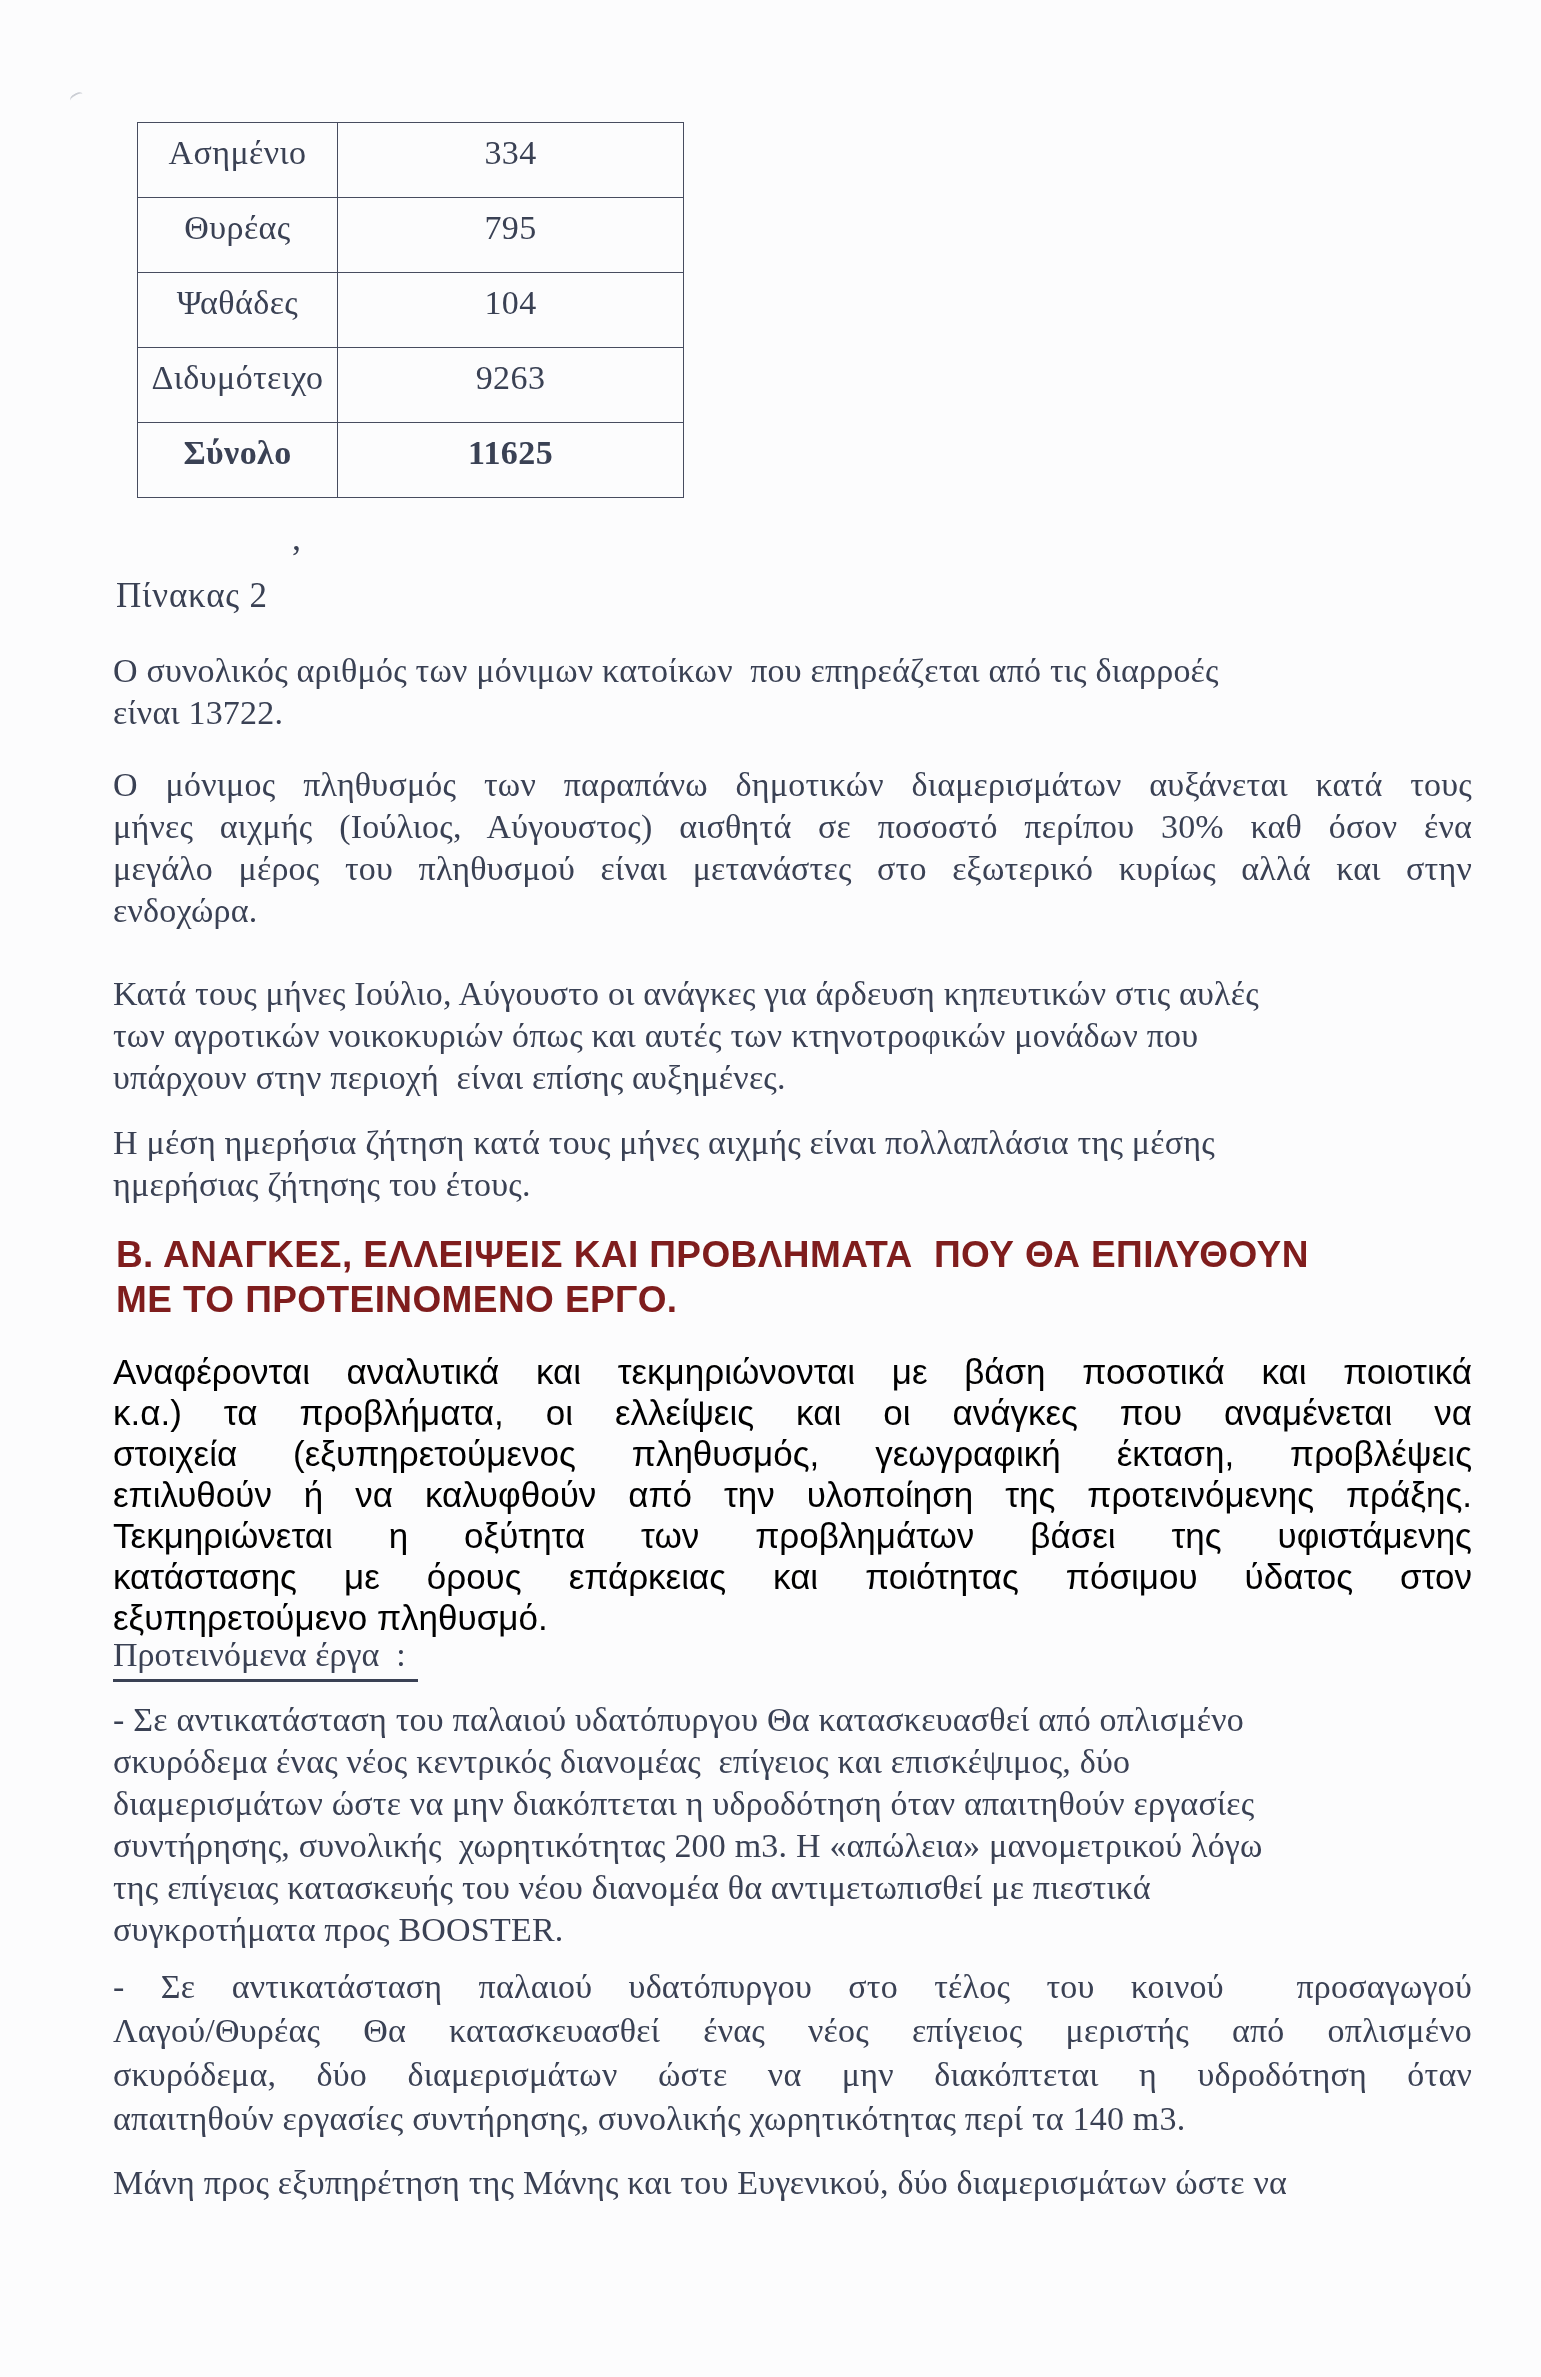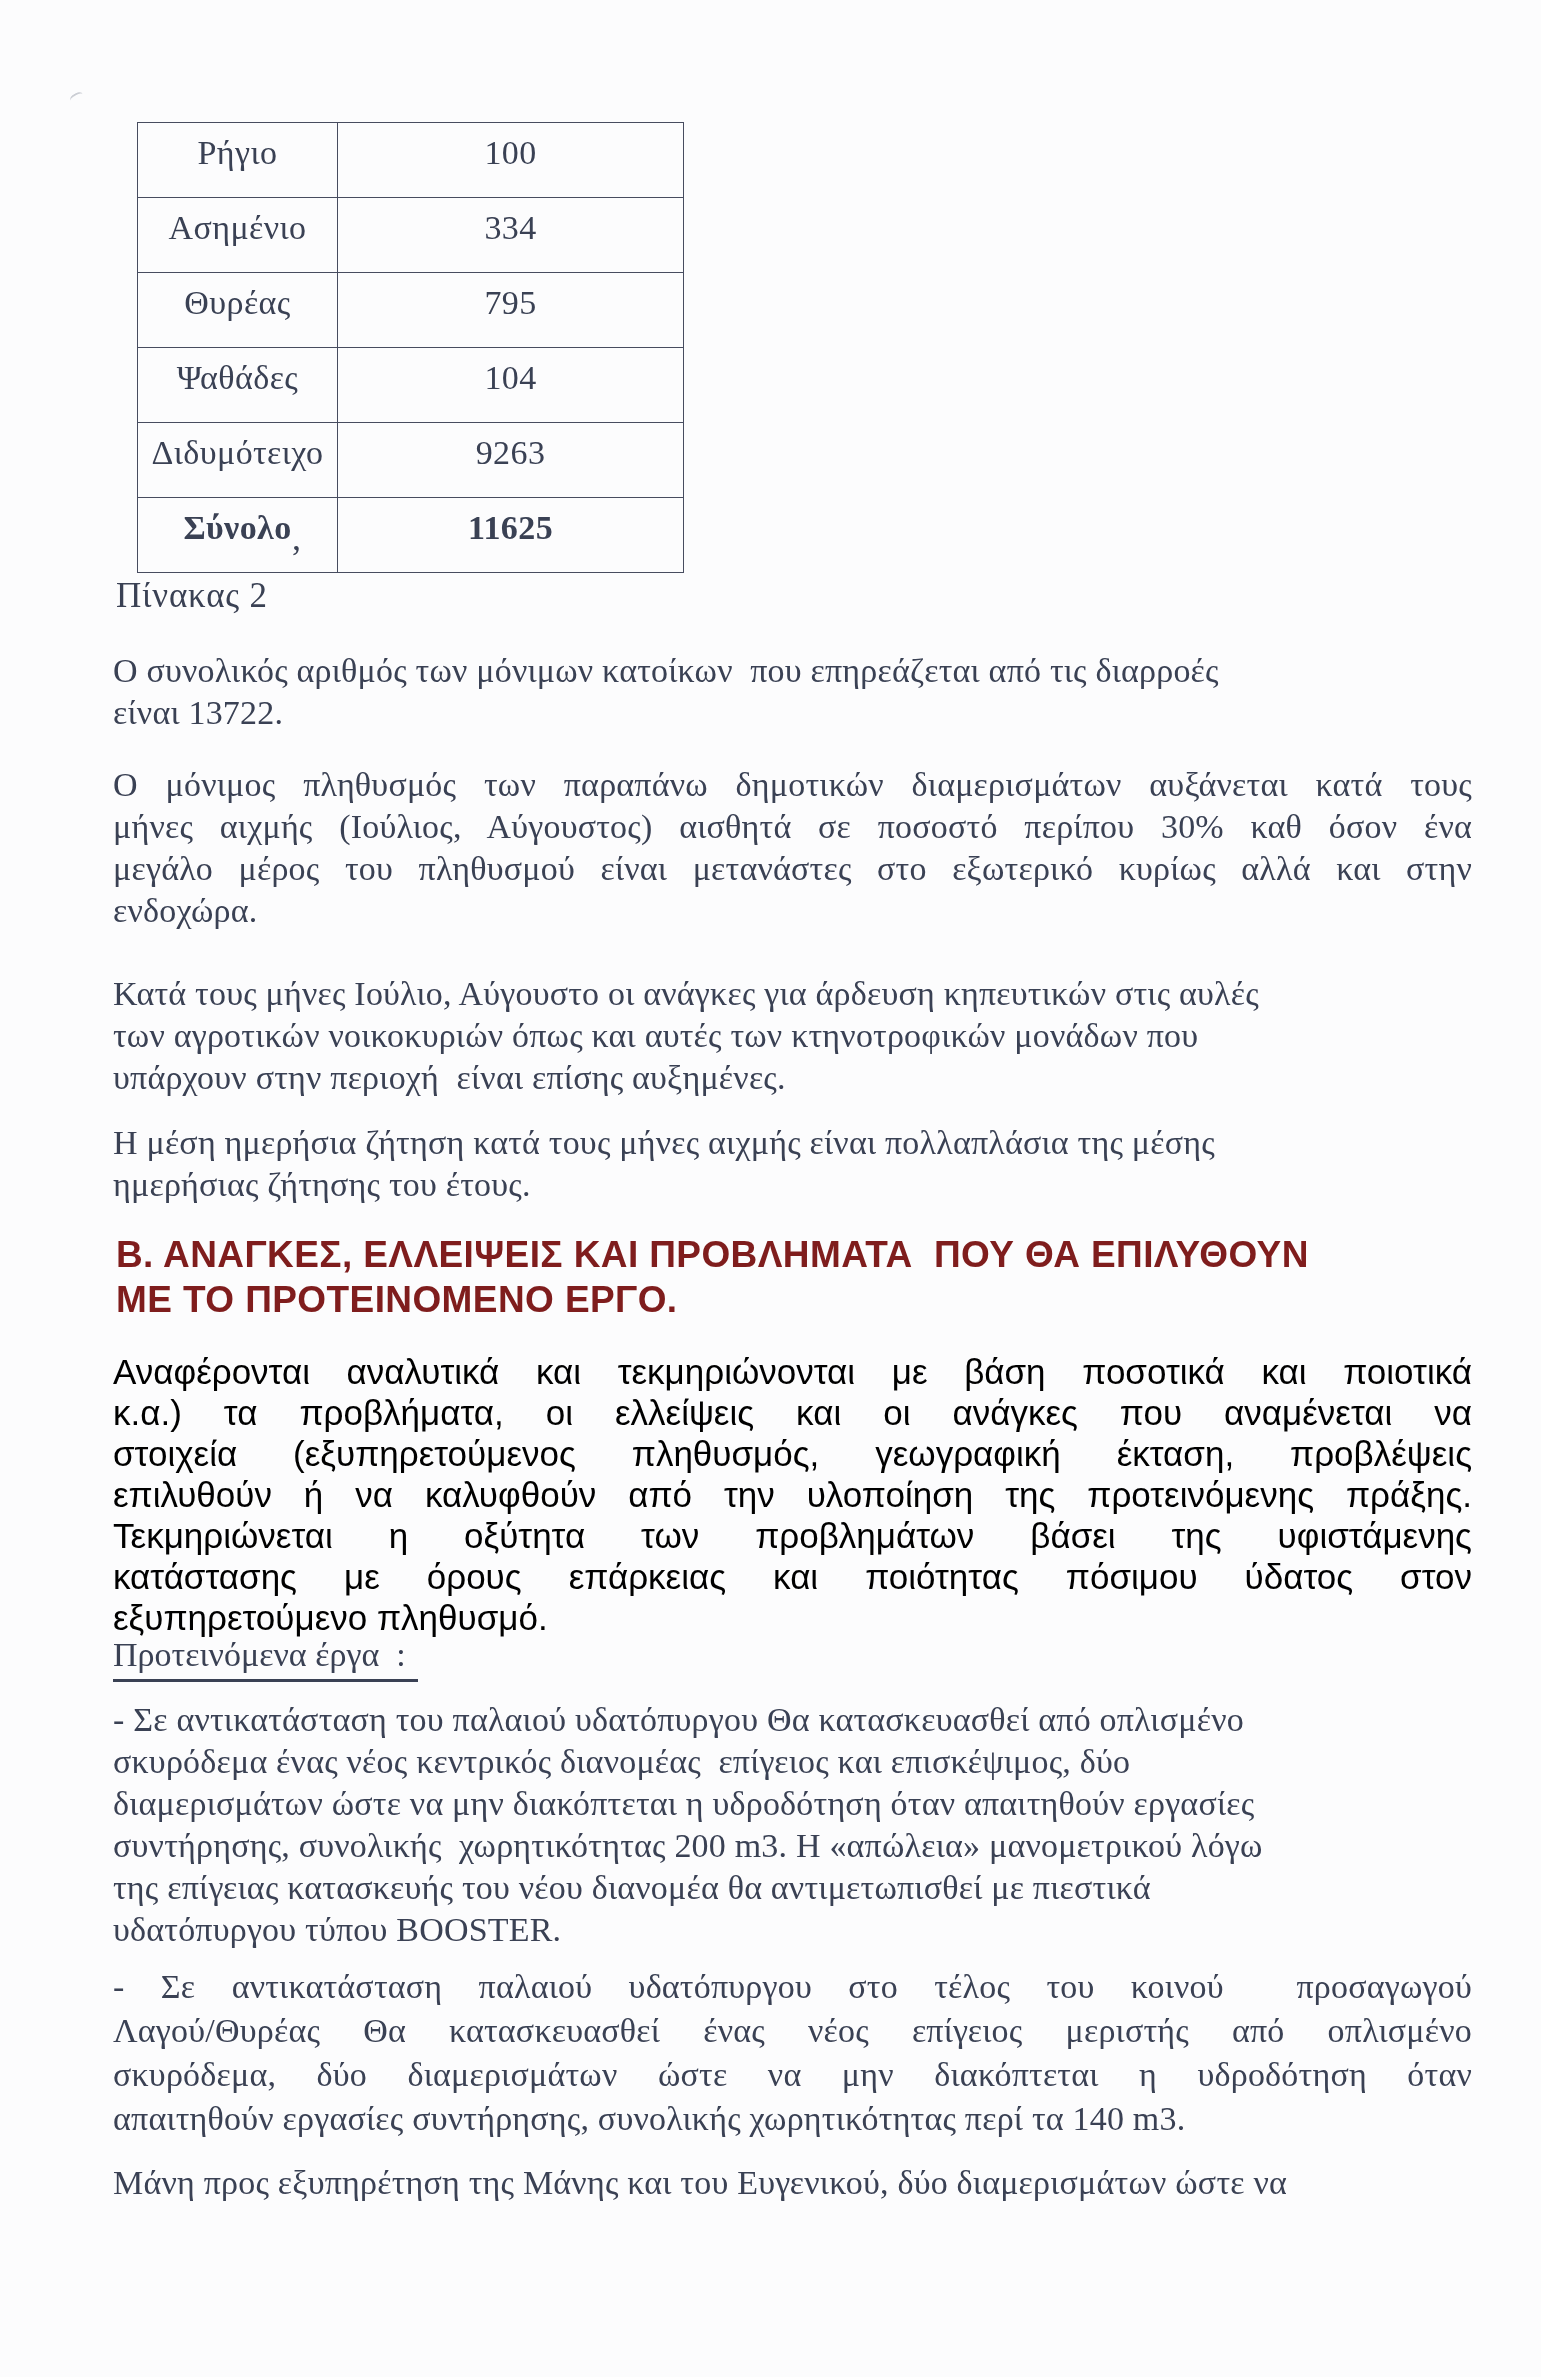--- a/index.html
+++ b/index.html
@@ -93,24 +93,20 @@
 </head>
 <body>
 
 <div class="page">
 
   <div class="tick-mark"></div>
 
   <table class="pop">
     <tbody>
       <tr>
-        <td class="c1">Ρήγιο</td>
-        <td class="c2">100</td>
-      </tr>
-      <tr>
         <td class="c1">Ασημένιο</td>
         <td class="c2">334</td>
       </tr>
       <tr>
         <td class="c1">Θυρέας</td>
         <td class="c2">795</td>
       </tr>
       <tr>
         <td class="c1">Ψαθάδες</td>
         <td class="c2">104</td>
@@ -169,21 +165,21 @@
   <div class="proposed">
     <span class="u">Προτεινόμενα έργα&nbsp; :</span>
   </div>
 
   <div class="par b1">
     <div class="ln">- Σε αντικατάσταση του παλαιού υδατόπυργου Θα κατασκευασθεί από οπλισμένο</div>
     <div class="ln">σκυρόδεμα ένας νέος κεντρικός διανομέας&nbsp; επίγειος και επισκέψιμος, δύο</div>
     <div class="ln">διαμερισμάτων ώστε να μην διακόπτεται η υδροδότηση όταν απαιτηθούν εργασίες</div>
     <div class="ln">συντήρησης, συνολικής&nbsp; χωρητικότητας 200 m3. Η «απώλεια» μανομετρικού λόγω</div>
     <div class="ln">της επίγειας κατασκευής του νέου διανομέα θα αντιμετωπισθεί με πιεστικά</div>
-    <div class="ln">υδατόπυργου τύπου BOOSTER.</div>
+    <div class="ln">συγκροτήματα προς BOOSTER.</div>
   </div>
 
   <div class="par b2">
     <div class="jl">- Σε αντικατάσταση παλαιού υδατόπυργου στο τέλος του κοινού&nbsp; προσαγωγού</div>
     <div class="jl">Λαγού/Θυρέας Θα κατασκευασθεί ένας νέος επίγειος μεριστής από οπλισμένο</div>
     <div class="jl">σκυρόδεμα, δύο διαμερισμάτων ώστε να μην διακόπτεται η υδροδότηση όταν</div>
     <div class="ln">απαιτηθούν εργασίες συντήρησης, συνολικής χωρητικότητας περί τα 140 m3.</div>
   </div>
 
   <div class="par b3">

